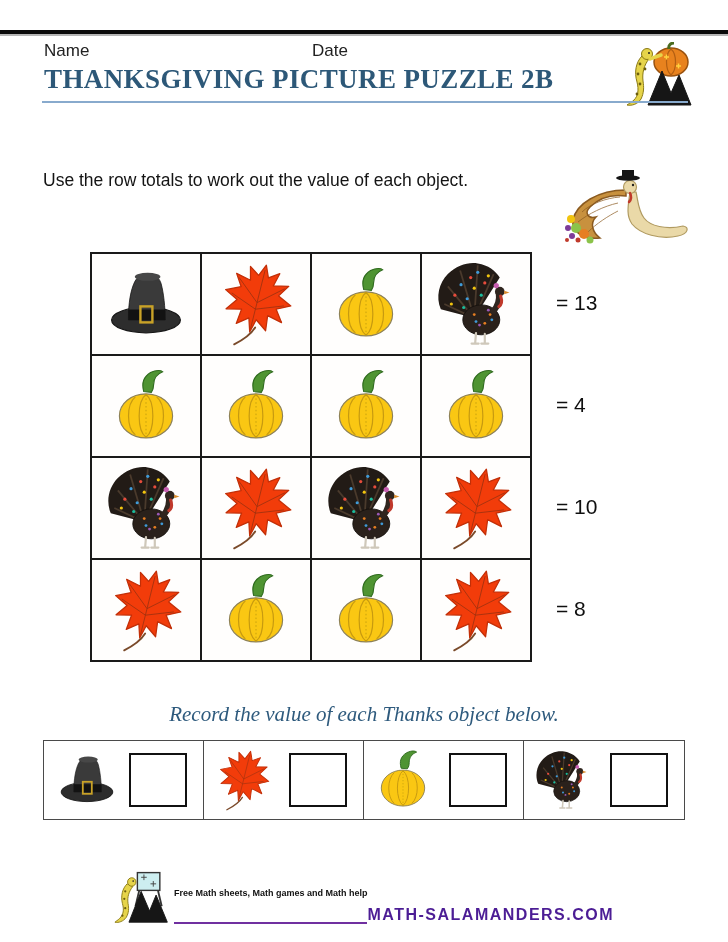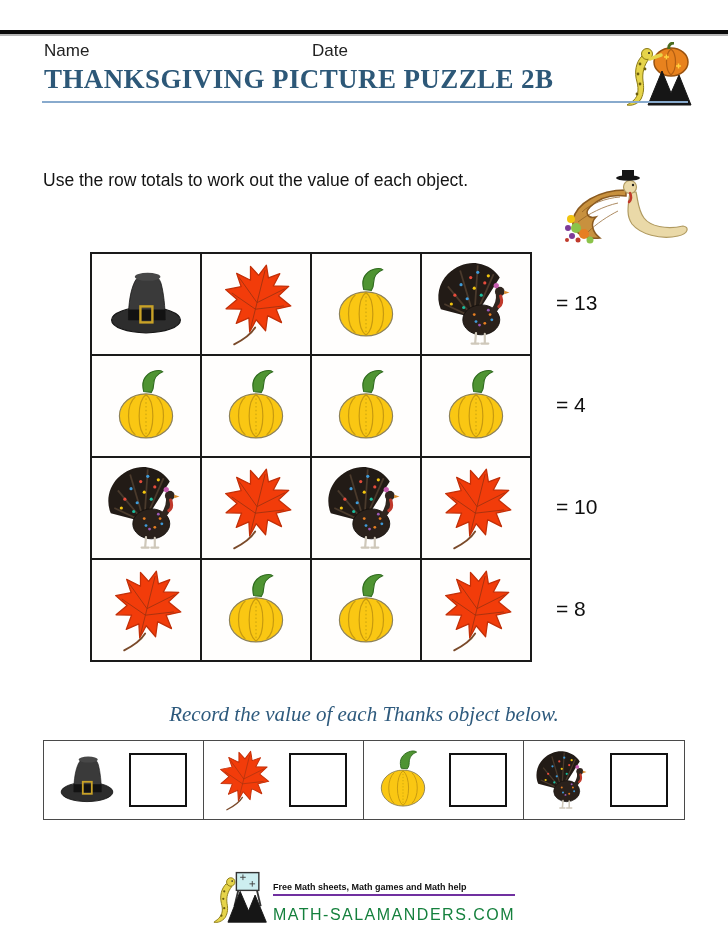--- a/index.html
+++ b/index.html
@@ -46,24 +46,24 @@
   .obj-pilgrim-hat{width:94px;height:80px;}
   .obj-maple-leaf{width:84px;height:84px;}
   .obj-pumpkin{width:76px;height:76px;}
   .obj-turkey{width:88px;height:88px;}
   .answer-section .obj{width:62px;height:62px;}
   .answer-section .obj-pilgrim-hat{width:70px;height:60px;}
 
   .footer{position:absolute;left:0;top:868px;width:728px;display:flex;justify-content:center;}
   .footer-inner{display:flex;align-items:flex-end;}
   .footer-logo{width:58px;height:56px;margin-right:2px;}
-  .footer-text{display:flex;flex-direction:column;}
+  .footer-text{display:flex;}
   .footer-tagline{font-size:9px;font-weight:700;color:#111;border-bottom:2px solid #7030a0;
                   padding-bottom:2px;white-space:nowrap;}
-  .footer-site{font-size:16px;font-weight:400;letter-spacing:1.5px;color:#15803d;margin-top:10px;
+  .footer-site{font-size:16px;font-weight:700;letter-spacing:1.5px;color:#4c1d95;margin-top:18px;
                white-space:nowrap;}
 
   .sprites{position:absolute;width:0;height:0;overflow:hidden;}
 </style>
 </head>
 <body>
 
 <svg class="sprites" aria-hidden="true">
   <symbol id="sym-pilgrim-hat" viewBox="0 0 100 100">
     <ellipse cx="50" cy="70" rx="43" ry="16" fill="#2d2d2d" stroke="#161616" stroke-width="1.5"></ellipse>

